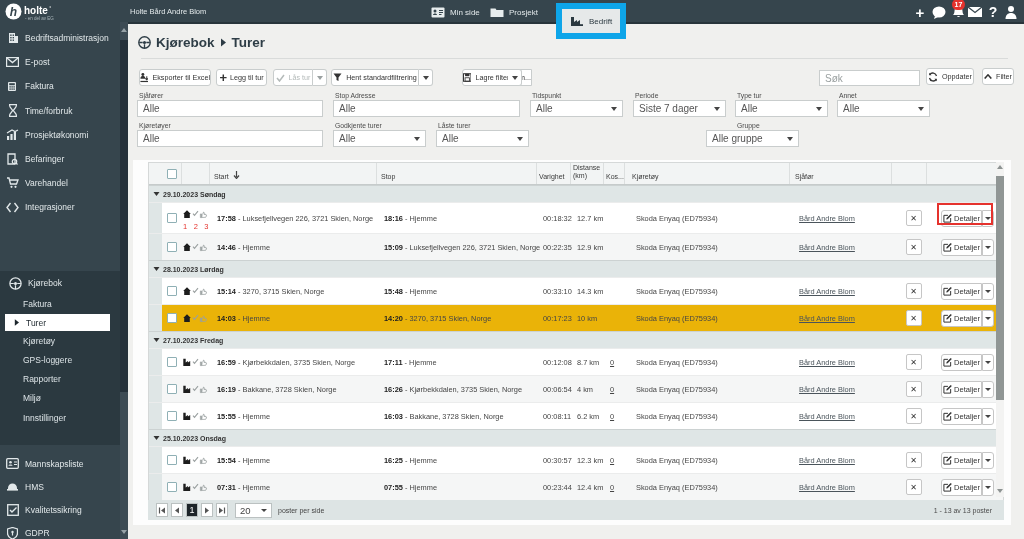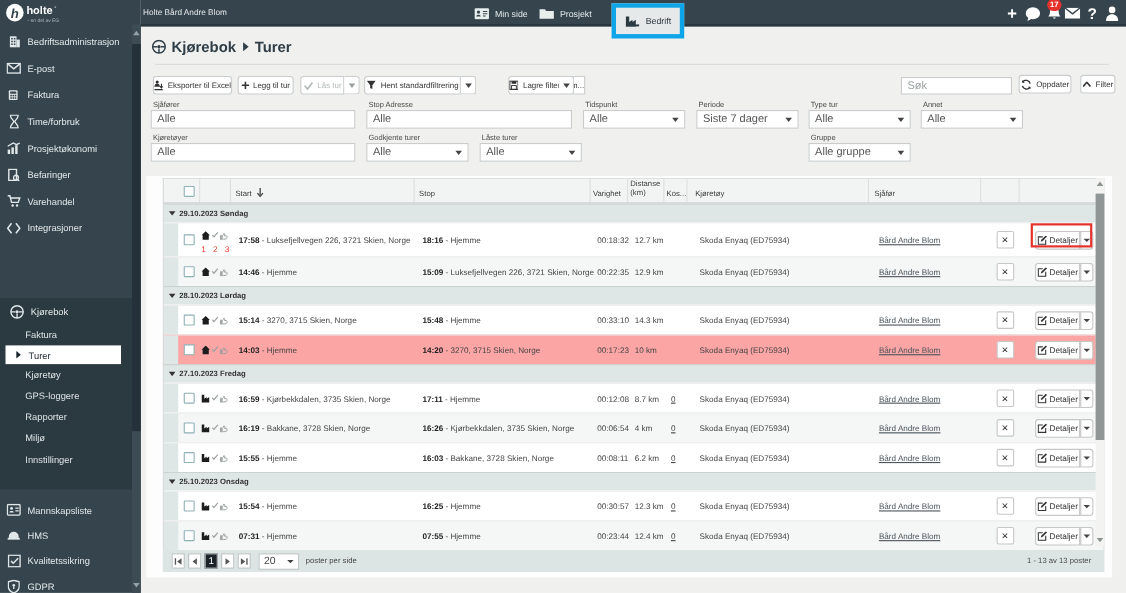--- a/index.html
+++ b/index.html
@@ -1,21 +1,21 @@
 <!DOCTYPE html>
 <html><head><meta charset="utf-8">
 <style>
 *{box-sizing:border-box;margin:0;padding:0}
 html,body{width:1024px;height:539px;overflow:hidden}
 body{font-family:"Liberation Sans",sans-serif;background:#f0f0ee;position:relative}
 
 #topbar{position:absolute;left:128px;top:0;width:896px;height:24px;background:#36454d;border-bottom:2px solid #28343b}
 #brand{position:absolute;left:2px;top:7px;font-size:7.5px;color:#e3e9eb}
 .tab{position:absolute;top:3px;height:18px;display:flex;align-items:center;gap:5px;color:#e3e9eb;font-size:8px;white-space:nowrap}
-.tab.active{background:#e6e9e9;color:#2b3940;border:4px solid #0ea5e9;padding:12px 8px}
+.tab.active{background:#e6e9e9;color:#2b3940;border:6px solid #0ea5e9;padding:12px 8px}
 .topicon{position:absolute;top:0;height:24px;display:flex;align-items:center;justify-content:center;color:#fff}
 
 #sidebar{position:absolute;left:0;top:0;width:128px;height:539px;background:#36454d;overflow:hidden}
 .sitem{display:flex;align-items:center;height:24.2px;padding-left:6px;gap:6px;color:#e2e8ea;font-size:8.5px;white-space:nowrap}
 #botmenu .sitem{height:23px}
 .sicon{width:13px;height:13px;flex:0 0 13px;display:flex;align-items:center;justify-content:center}
 #subpanel{position:absolute;left:0;top:271px;width:120px;height:174px;background:#2b3940}
 .sub{height:19.2px;display:flex;align-items:center;padding-left:23px;color:#dde4e7;font-size:8.5px;white-space:nowrap}
 #selrow{position:absolute;left:5px;top:43px;width:105px;height:17px;background:#fff;display:flex;align-items:center;color:#1c262c}
 
@@ -306,21 +306,21 @@
 <div class="inp sel" style="left:735px;top:100px;width:93px">Alle<span class="dar"></span></div>
 <label class="flt" style="left:839px;top:92px">Annet</label>
 <div class="inp sel" style="left:837px;top:100px;width:93px">Alle<span class="dar"></span></div>
 <label class="flt" style="left:139px;top:122px">Kjøretøyer</label>
 <div class="inp" style="left:137px;top:130px;width:186px">Alle</div>
 <label class="flt" style="left:335px;top:122px">Godkjente turer</label>
 <div class="inp sel" style="left:333px;top:130px;width:93px">Alle<span class="dar"></span></div>
 <label class="flt" style="left:438px;top:122px">Låste turer</label>
 <div class="inp sel" style="left:436px;top:130px;width:93px">Alle<span class="dar"></span></div>
 <label class="flt" style="left:737px;top:122px">Gruppe</label>
-<div class="inp sel" style="left:735px;top:130px;width:93px">Alle gruppe<span class="dar"></span></div>
+<div class="inp sel" style="left:706px;top:130px;width:93px">Alle gruppe<span class="dar"></span></div>
 <div id="card">
  <div id="grid">
   <div class="hrow">
    <div class="hc" style="flex:0 0 13px;border-right:none"></div>
    <div class="hc w-cb" style="align-items:center;justify-content:center;padding-bottom:0">
           <span class="cb"></span>
         </div>
    <div class="hc" style="flex:0 0 28px"></div>
    <div class="hc" style="flex:0 0 167px;padding-left:4px">Start&nbsp;&nbsp;<svg width="7" height="8" viewBox="0 0 7 8" style="margin-bottom:1px">
             <path d="M3.5 0v6M1 4.5l2.5 3L6 4.5" stroke="#444" stroke-width="1.2" fill="none"></path>
@@ -436,21 +436,21 @@
    <div class="cell w-det">
           <span class="detb mainseg" style="width:41px;justify-content:center;gap:2px;font-size:7.5px;margin-left:8px"><svg width="9" height="9" viewBox="0 0 10 10">
               <path d="M8.5 4.5V9H1V1.5h4.5" fill="none" stroke="#333" stroke-width="1.1"></path>
               <path d="M4 4.5L8.6 0l1.2 1.2L5.2 5.8l-1.6 0.4z" fill="#333"></path>
             </svg>Detaljer</span>
           <span class="detb seg" style="width:12px;justify-content:center">
             <span class="dar" style="border-top-width:3.5px"></span>
           </span>
         </div>
   </div>
-  <div class="drow" style="height:27px;background:#fca5a5">
+  <div class="drow" style="height:27px;background:#eab308">
    <div class="cell indent"></div>
         <div class="cell w-cb">
           <span class="cb"></span>
         </div>
    <div class="cell w-ic">
           <svg width="25" height="9" viewBox="0 0 25 9">
             <path d="M4 0.2L0.2 3.9h1V8h5.6V3.9h1z" fill="#1d1d1d"></path>
             <path d="M10 3.7l1.5 1.7L15 1.2" stroke="#9aa0a0" stroke-width="1.1" fill="none"></path>
             <path d="M17.4 4h1.2v3.6h-1.2zM18.6 7.2c0.2 0.3 3.2 0.3 4 0 1-0.5 1.1-2.8 0.2-2.8h-1.7c0.4-1.3 0.2-2.2-0.6-2.2-0.3 1.1-0.8 1.8-1.4 2.2z" fill="none" stroke="#9aa0a0" stroke-width="0.9"></path>
           </svg>

